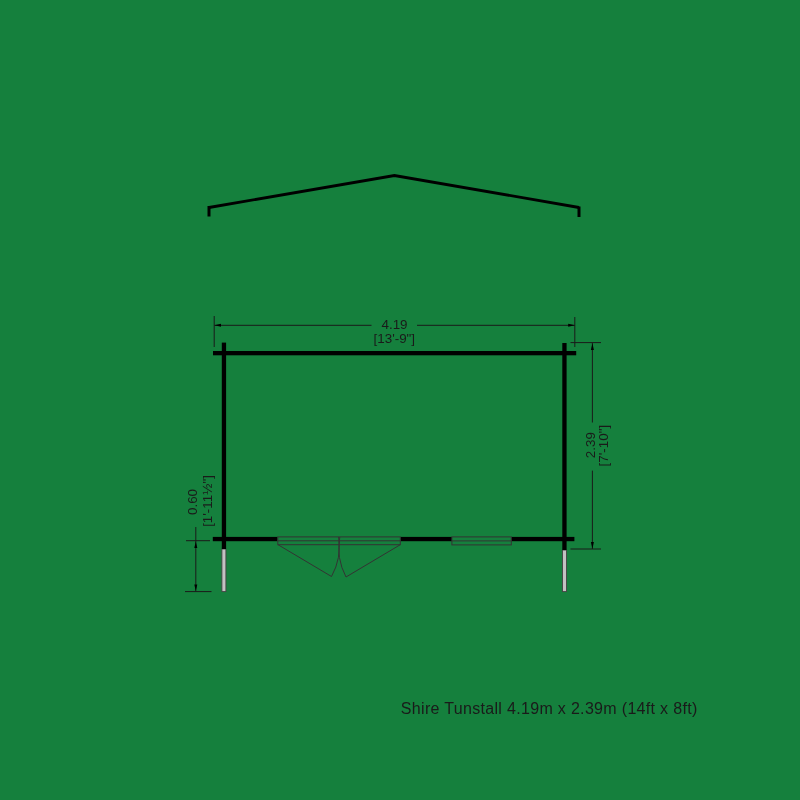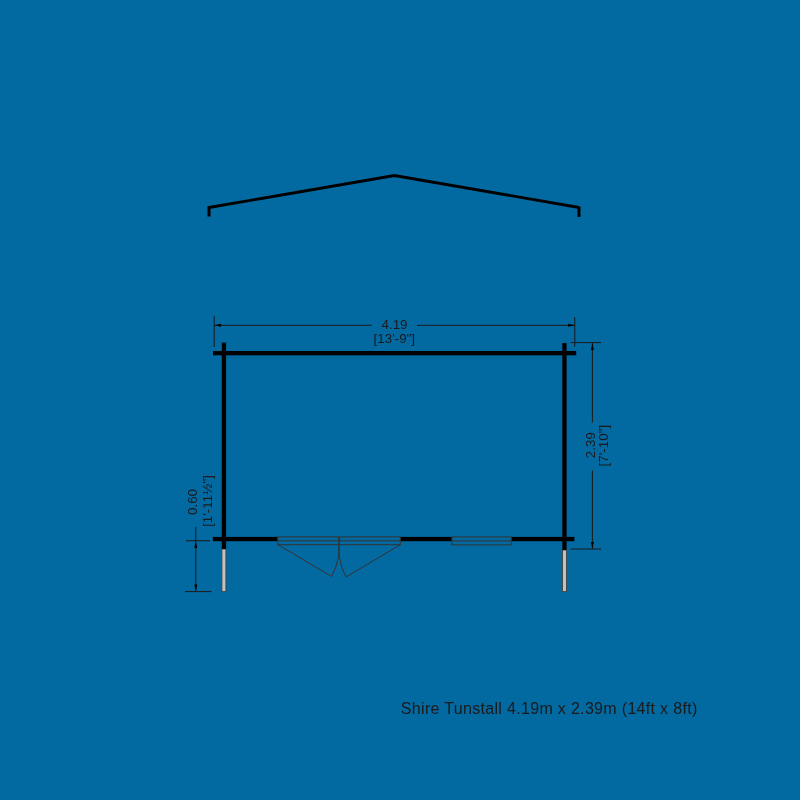--- a/index.html
+++ b/index.html
@@ -1,16 +1,16 @@
 <!DOCTYPE html>
 <html><head>
 <meta charset="utf-8">
 <style>
   html,body{margin:0;padding:0;background:#ffffff;}
-  .page{position:relative;width:800px;height:800px;background:#0369a1;overflow:hidden;}
+  .page{position:relative;width:800px;height:800px;background:#15803d;overflow:hidden;}
   svg{position:absolute;left:0;top:0;}
   text{font-family:"Liberation Sans",sans-serif;fill:#1a1a1a;}
 </style>
 </head>
 <body>
 <div class="page">
 <svg width="800" height="800" viewBox="0 0 800 800">
 
   <polyline points="209,207.5 394.4,175.5 579,207.5" fill="none" stroke="#000" stroke-width="2.8"></polyline>
   <rect x="207.5" y="206" width="3" height="10.5" fill="#000"></rect>

